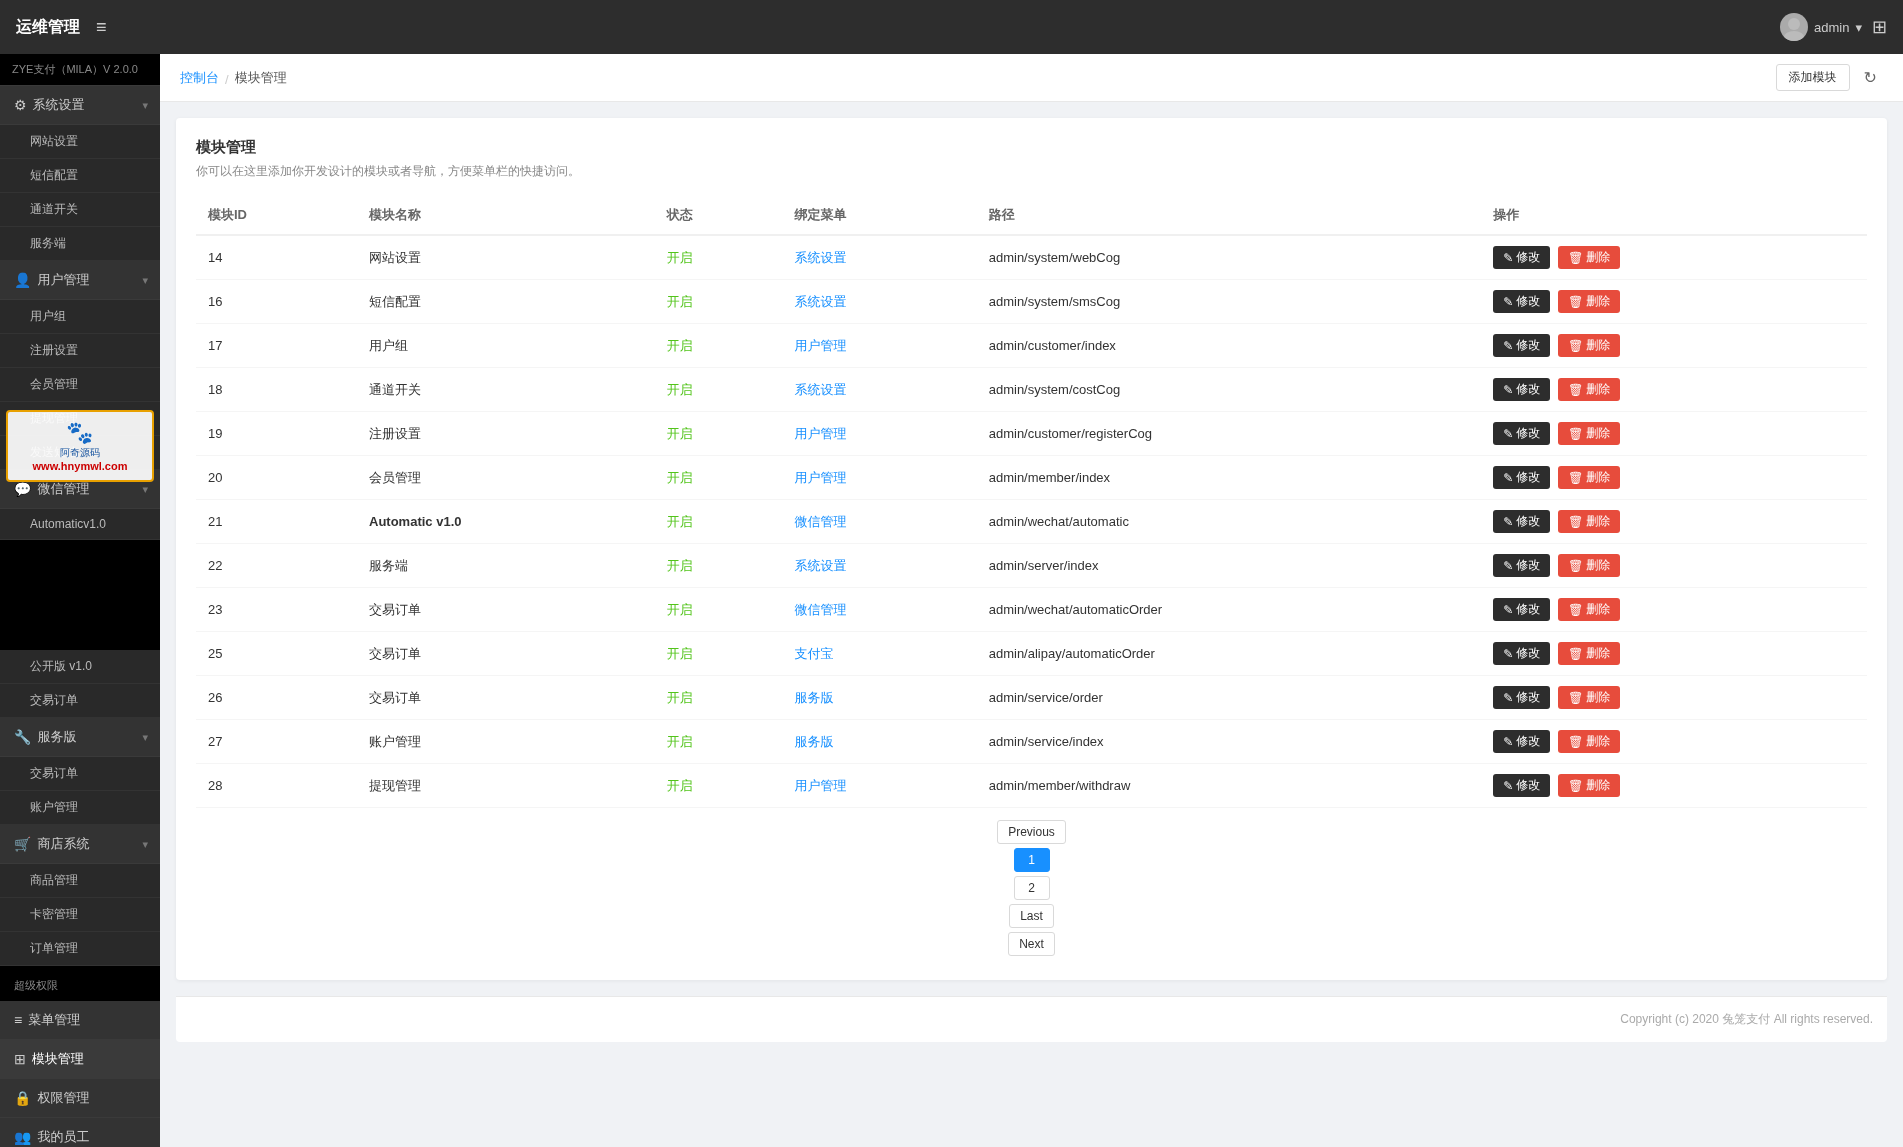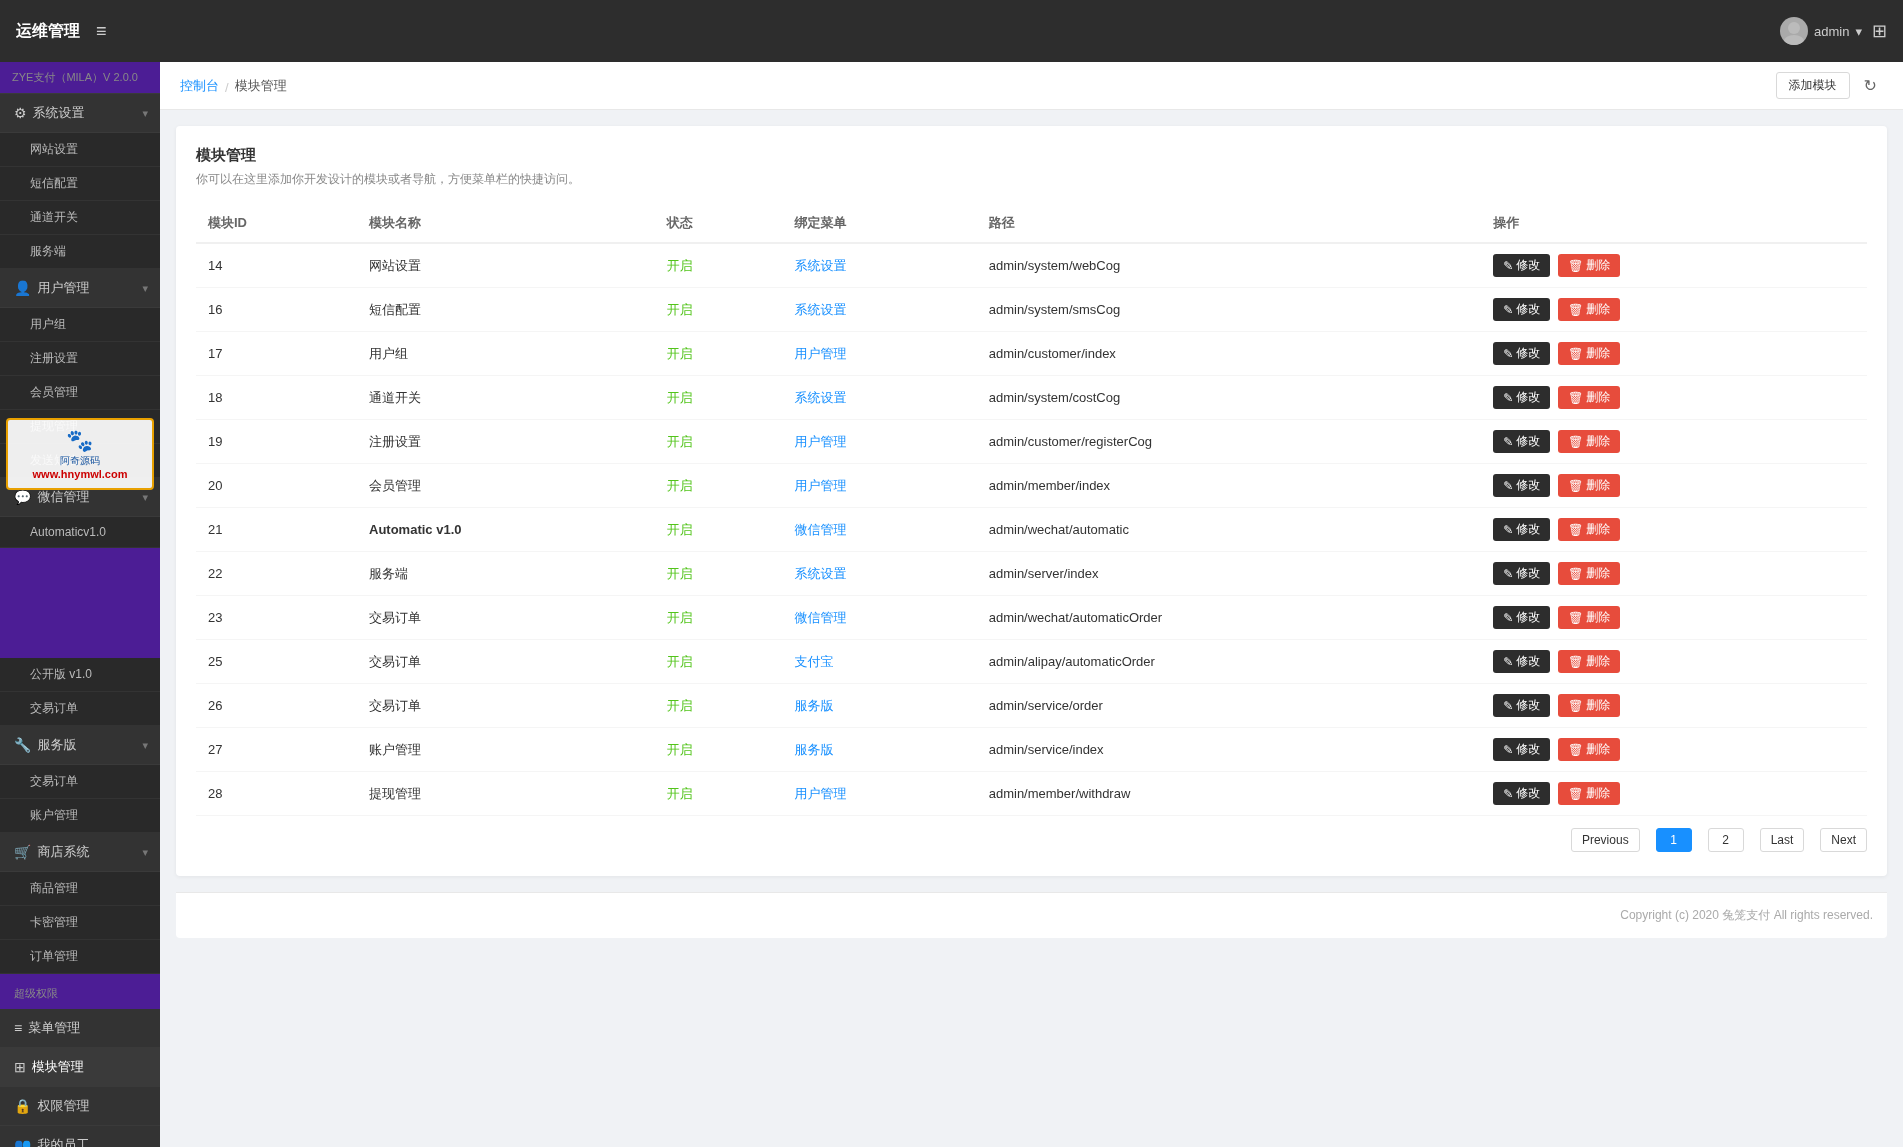--- a/index.html
+++ b/index.html
@@ -2,42 +2,42 @@
 <html><head>
   <meta charset="utf-8">
   <style>
     * { box-sizing: border-box; margin: 0; padding: 0; }
     body { font-family: "Microsoft YaHei", Arial, sans-serif; font-size: 13px; background: #f0f2f5; color: #333; display: flex; flex-direction: column; height: 100vh; overflow: hidden; }
 
     
     .top-header {
       background: #2d2d2d;
       color: #fff;
-      height: 62px;
+      height: 54px;
       display: flex;
       justify-content: space-between;
       padding: 0 16px;
       flex-shrink: 0;
       z-index: 100;
     }
     .top-header-left { display: flex; align-items: center; gap: 16px; }
     .top-header-logo { font-size: 16px; font-weight: bold; color: #fff; }
     .top-header-menu-icon { font-size: 18px; cursor: pointer; color: #ccc; }
     .top-header-right { display: flex; align-items: center; gap: 10px; }
     .top-header-user { display: flex; align-items: center; gap: 6px; cursor: pointer; color: #ccc; font-size: 13px; }
     .top-header-user-avatar { width: 28px; height: 28px; border-radius: 50%; background: #aaa; overflow: hidden; display: flex; align-items: center; justify-content: center; }
     .top-header-grid-icon { font-size: 18px; color: #ccc; cursor: pointer; }
 
     
     .layout { display: flex; flex: 1; overflow: hidden; }
 
     
     .sidebar {
       width: 160px;
-      background: #4c1d95;
+      background: #000000;
       color: #ccc;
       overflow-y: auto;
       flex-shrink: 0;
       font-size: 13px;
     }
     .sidebar::-webkit-scrollbar { width: 4px; }
     .sidebar::-webkit-scrollbar-thumb { background: #555; }
 
     .sidebar-version { padding: 8px 12px; font-size: 11px; color: #888; border-bottom: 1px solid #3a3a3a; }
 
@@ -158,24 +158,25 @@
       border: none;
       border-radius: 3px;
       padding: 3px 10px;
       cursor: pointer;
       font-size: 12px;
     }
 
     
     .pagination-bar {
       display: flex;
-      justify-content: flex-end;
+      justify-content: flex-start;
       align-items: center;
       padding: 12px 0 4px 0;
-      gap: 16px;
+      gap: 4px;
+      flex-direction: column;
     }
     .page-btn {
       border: 1px solid #d9d9d9;
       background: #fff;
       padding: 4px 10px;
       border-radius: 3px;
       cursor: pointer;
       font-size: 12px;
       color: #333;
       min-width: 36px;

